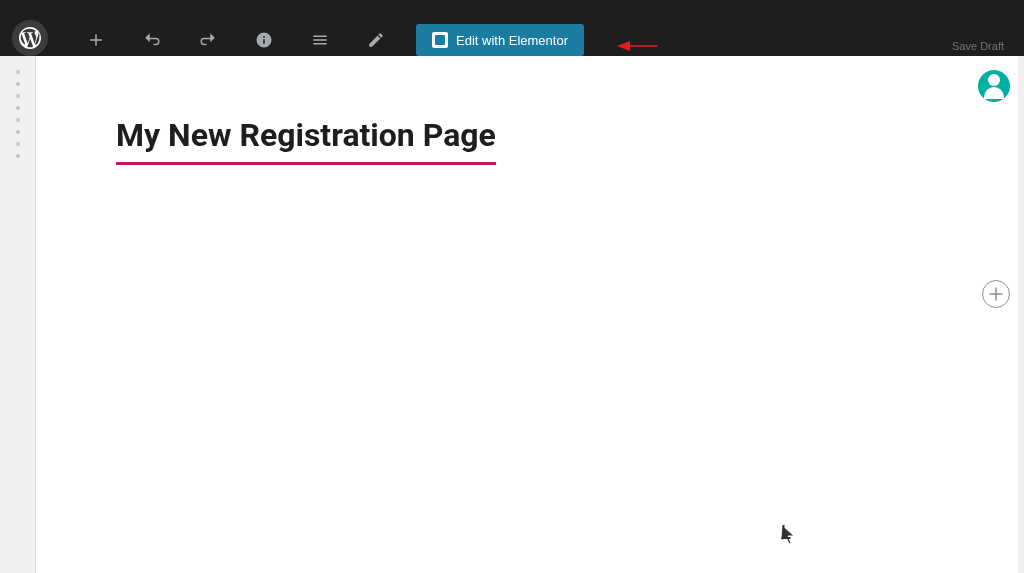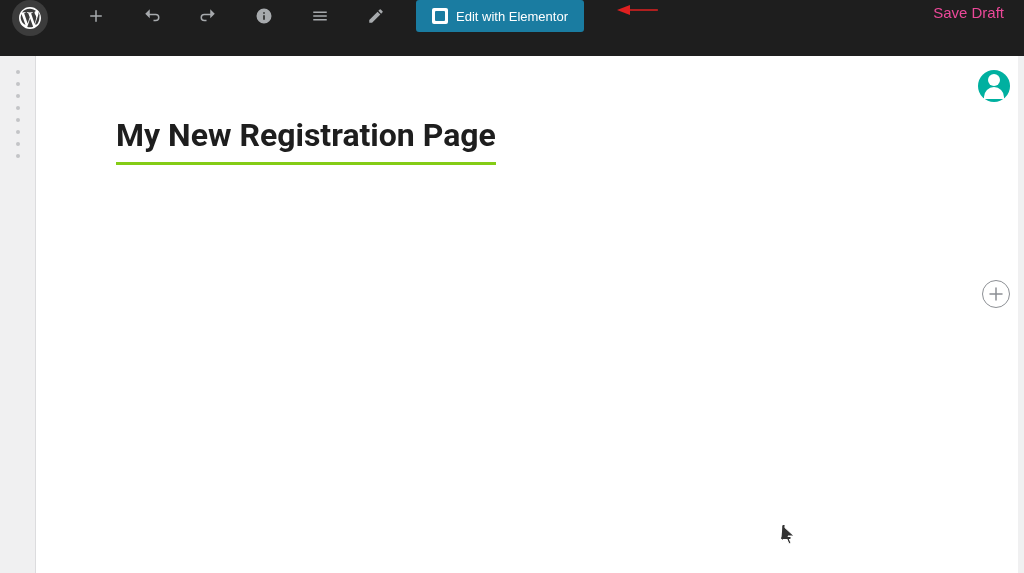--- a/index.html
+++ b/index.html
@@ -12,21 +12,21 @@
       font-family: -apple-system, BlinkMacSystemFont, 'Segoe UI', Roboto, sans-serif;
       background: #f0f0f1;
       width: 1024px;
       height: 573px;
       overflow: hidden;
     }
 
     
     .toolbar {
       display: flex;
-      align-items: flex-start;
+      align-items: flex-end;
       height: 56px;
       background: #1e1e1e;
       padding: 0 12px;
       gap: 24px;
       position: relative;
     }
 
     .wp-logo {
       width: 36px;
       height: 36px;
@@ -110,22 +110,22 @@
     }
 
     .toolbar-right {
       margin-left: auto;
       display: flex;
       align-items: center;
       gap: 8px;
     }
 
     .save-draft-btn {
-      color: #ec4899;
-      font-size: 15px;
+      color: #737373;
+      font-size: 11px;
       font-weight: 400;
       cursor: pointer;
       background: none;
       border: none;
       padding: 4px 8px;
     }
 
     
     .left-strip {
       position: absolute;
@@ -167,21 +167,21 @@
       max-width: 900px;
       position: relative;
     }
 
     .page-title {
       font-size: 32px;
       font-weight: 700;
       color: #1e1e1e;
       line-height: 1.2;
       margin-bottom: 0;
-      border-bottom: 3px solid #84cc16;
+      border-bottom: 3px solid #be185d;
       padding-bottom: 8px;
       display: inline-block;
     }
 
     .block-placeholder {
       margin-top: 30px;
       padding: 12px 0;
       position: relative;
     }
 

